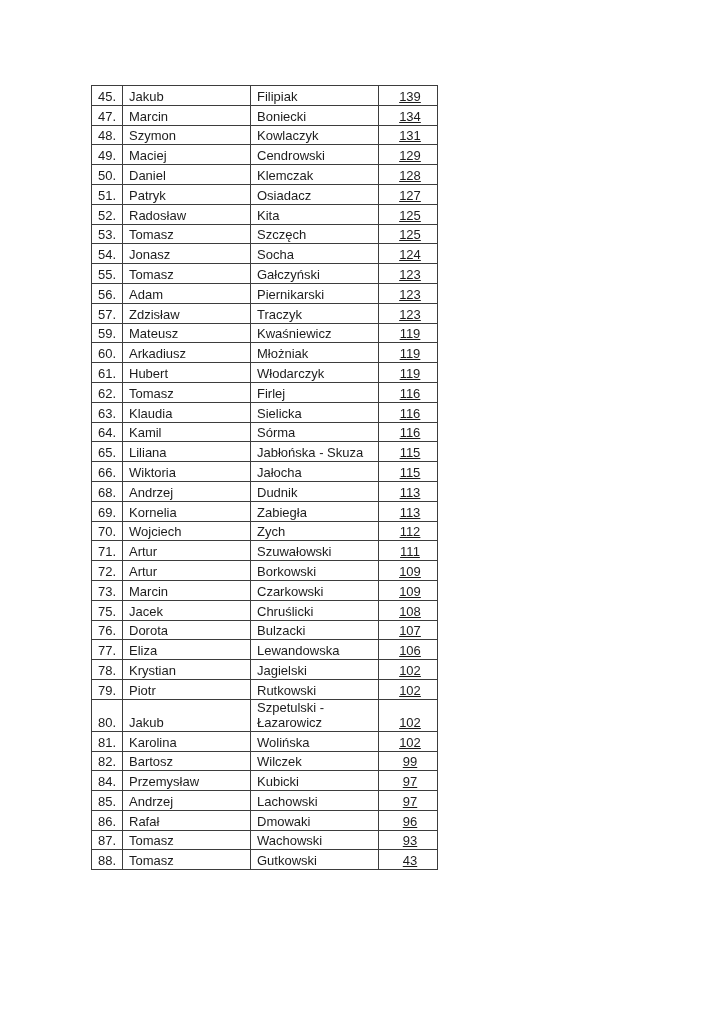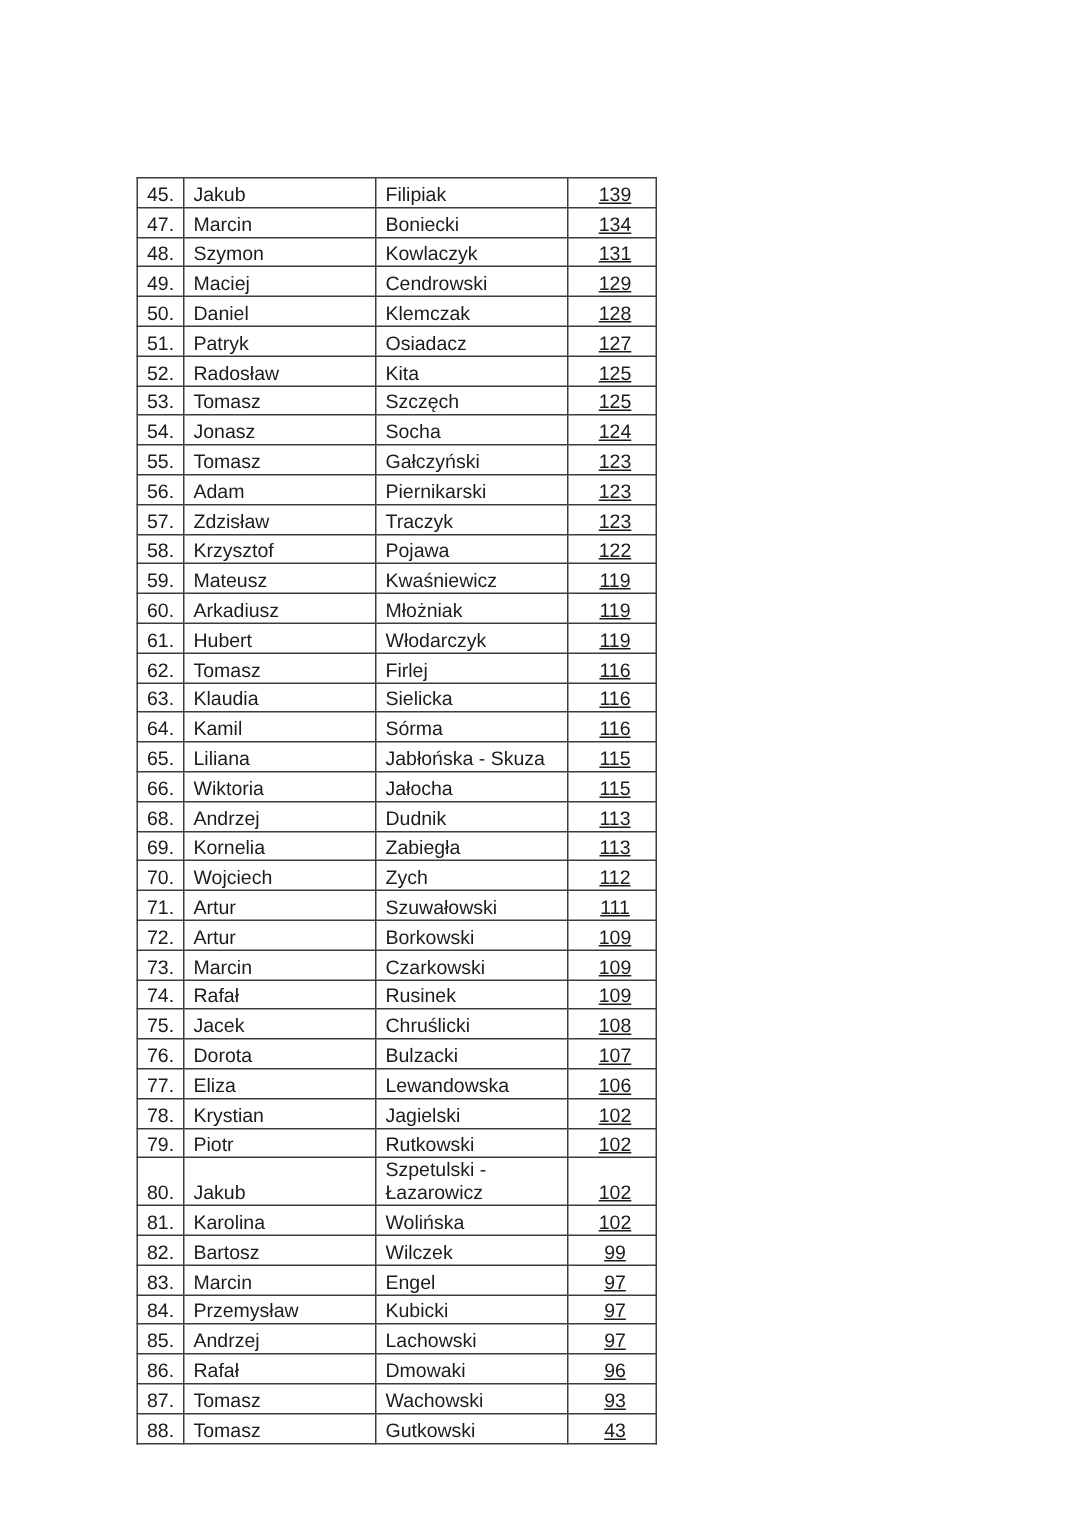--- a/index.html
+++ b/index.html
@@ -19,21 +19,20 @@
     inset: 0;
     background: #ffffff;
   }
   table.ranking {
     position: absolute;
     left: 91px;
     top: 85px;
     width: 346px;
     border-collapse: collapse;
     table-layout: fixed;
-    margin-top: 33px;
   }
   table.ranking td {
     border: 1px solid #3d3d3d;
     font-size: 13px;
     line-height: 15px;
     height: 17.8px;
     vertical-align: bottom;
     padding: 0 2px 1px 6px;
     overflow: hidden;
     white-space: normal;
@@ -136,26 +135,20 @@
           <td class="cell-last-name">Piernikarski</td>
           <td class="cell-score">123</td>
         </tr>
         <tr>
           <td class="cell-rank">57.</td>
           <td class="cell-first-name">Zdzisław</td>
           <td class="cell-last-name">Traczyk</td>
           <td class="cell-score">123</td>
         </tr>
         <tr>
-          <td class="cell-rank">58.</td>
-          <td class="cell-first-name">Krzysztof</td>
-          <td class="cell-last-name">Pojawa</td>
-          <td class="cell-score">122</td>
-        </tr>
-        <tr>
           <td class="cell-rank">59.</td>
           <td class="cell-first-name">Mateusz</td>
           <td class="cell-last-name">Kwaśniewicz</td>
           <td class="cell-score">119</td>
         </tr>
         <tr>
           <td class="cell-rank">60.</td>
           <td class="cell-first-name">Arkadiusz</td>
           <td class="cell-last-name">Młożniak</td>
           <td class="cell-score">119</td>
@@ -226,26 +219,20 @@
           <td class="cell-last-name">Borkowski</td>
           <td class="cell-score">109</td>
         </tr>
         <tr>
           <td class="cell-rank">73.</td>
           <td class="cell-first-name">Marcin</td>
           <td class="cell-last-name">Czarkowski</td>
           <td class="cell-score">109</td>
         </tr>
         <tr>
-          <td class="cell-rank">74.</td>
-          <td class="cell-first-name">Rafał</td>
-          <td class="cell-last-name">Rusinek</td>
-          <td class="cell-score">109</td>
-        </tr>
-        <tr>
           <td class="cell-rank">75.</td>
           <td class="cell-first-name">Jacek</td>
           <td class="cell-last-name">Chruślicki</td>
           <td class="cell-score">108</td>
         </tr>
         <tr>
           <td class="cell-rank">76.</td>
           <td class="cell-first-name">Dorota</td>
           <td class="cell-last-name">Bulzacki</td>
           <td class="cell-score">107</td>
@@ -278,26 +265,20 @@
           <td class="cell-rank">81.</td>
           <td class="cell-first-name">Karolina</td>
           <td class="cell-last-name">Wolińska</td>
           <td class="cell-score">102</td>
         </tr>
         <tr>
           <td class="cell-rank">82.</td>
           <td class="cell-first-name">Bartosz</td>
           <td class="cell-last-name">Wilczek</td>
           <td class="cell-score">99</td>
-        </tr>
-        <tr>
-          <td class="cell-rank">83.</td>
-          <td class="cell-first-name">Marcin</td>
-          <td class="cell-last-name">Engel</td>
-          <td class="cell-score">97</td>
         </tr>
         <tr>
           <td class="cell-rank">84.</td>
           <td class="cell-first-name">Przemysław</td>
           <td class="cell-last-name">Kubicki</td>
           <td class="cell-score">97</td>
         </tr>
         <tr>
           <td class="cell-rank">85.</td>
           <td class="cell-first-name">Andrzej</td>

